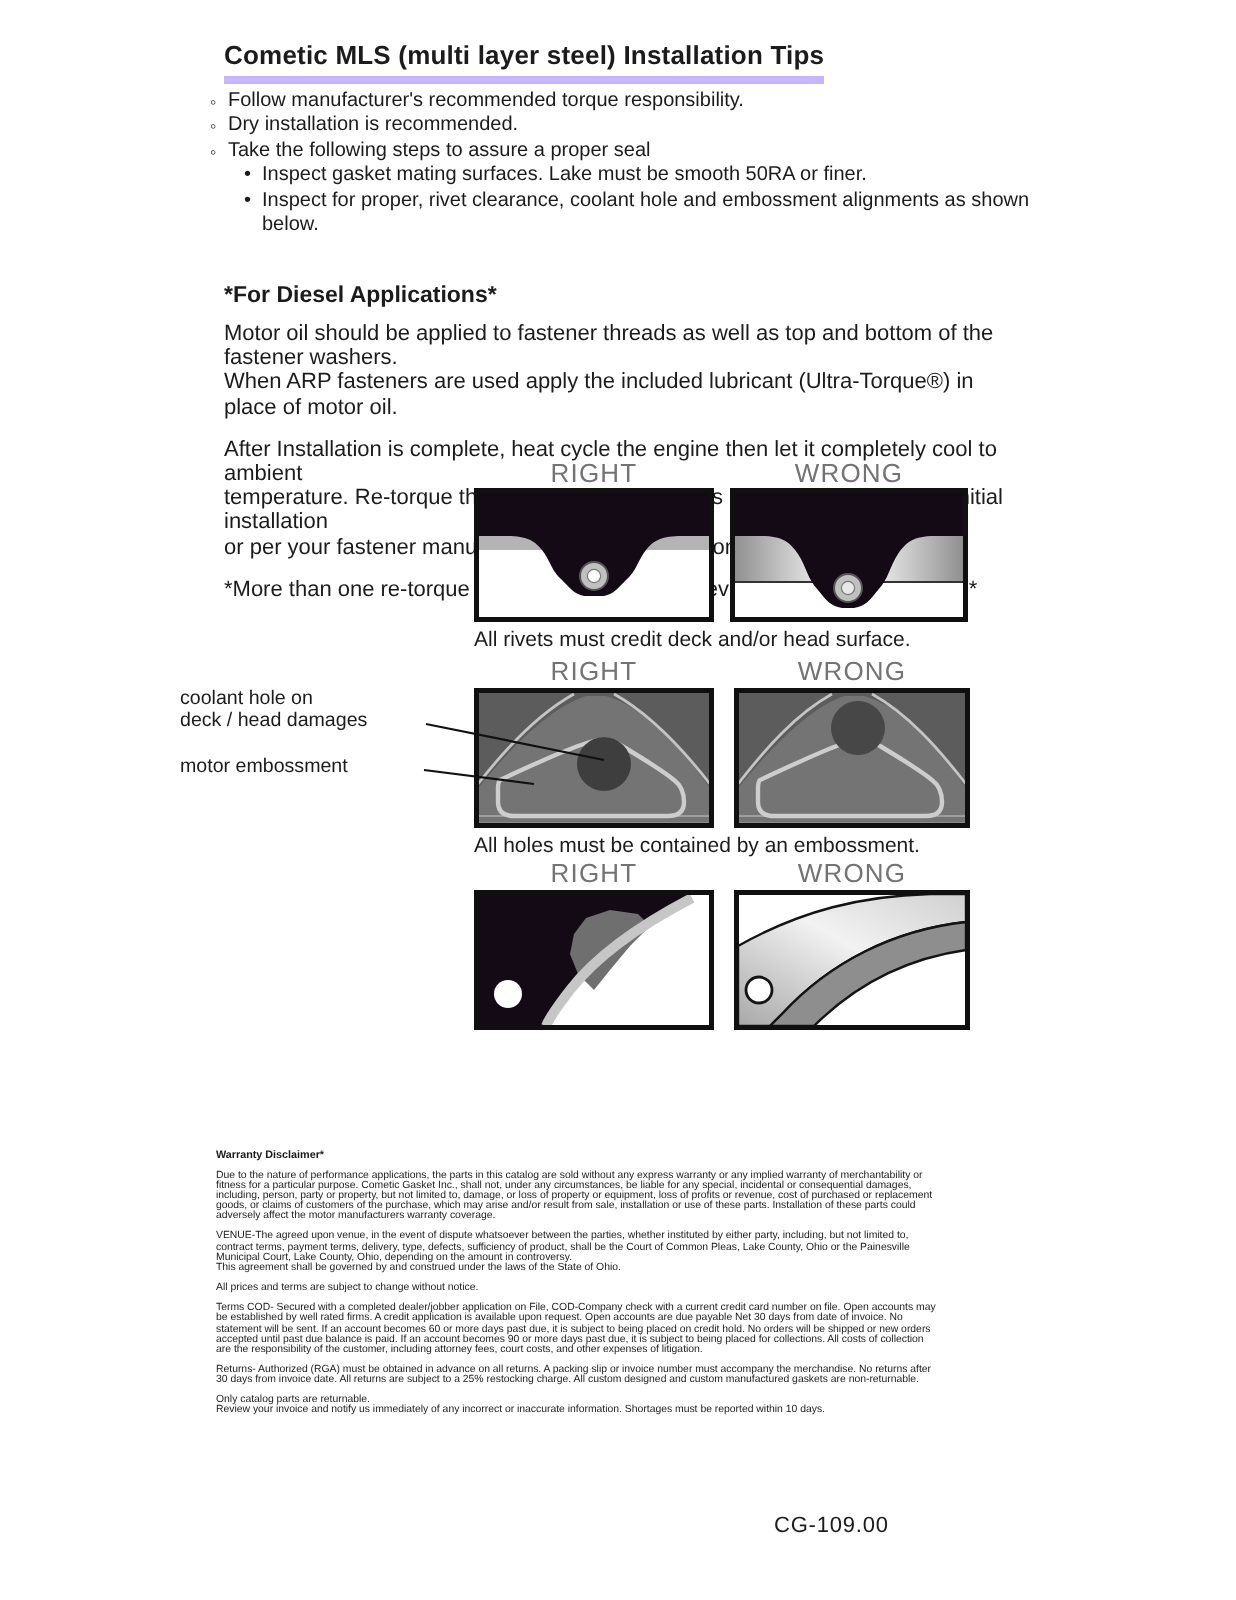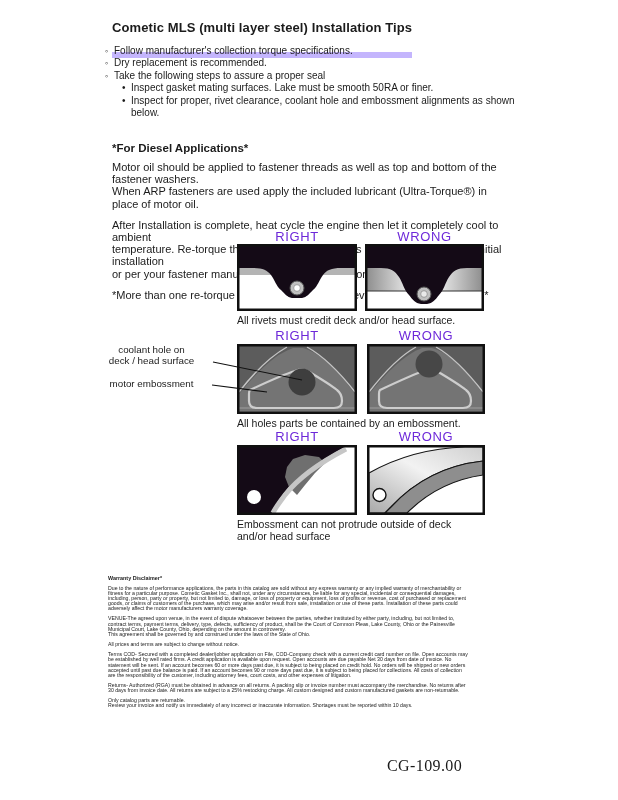--- a/index.html
+++ b/index.html
@@ -5,65 +5,65 @@
   html,body { margin:0; padding:0; background:#ffffff; }
   #page {
     position:relative; width:618px; height:800px; background:#ffffff;
     font-family:"Liberation Sans","DejaVu Sans",sans-serif; color:#1b1b1b;
     overflow:hidden;
   }
   .abs { position:absolute; }
 
   #doc-title {
     left:112px; top:20px; font-size:13px; font-weight:bold;
-    border-bottom:6px solid #c4b5fd; padding-bottom:17px; letter-spacing:0.1px;
+    border-bottom:4px solid #c4b5fd; padding-bottom:3px; letter-spacing:0.1px;
   }
 
   #tips { left:105px; top:45px; font-size:10px; line-height:12.4px; width:440px; }
   .tip { display:flex; }
   .tip .glyph { width:9px; flex:0 0 9px; font-size:9px; }
   .tip.sub { margin-left:17px; }
   .tip.sub .glyph { font-size:10px; }
 
   #diesel { left:112px; top:114px; width:404px;margin-top:28px; }
   #diesel h2 { margin:0 0 7px 0; font-size:11.5px; font-weight:bold; }
   #diesel p { margin:0 0 9px 0; font-size:11px; line-height:12.2px; white-space:pre-line; }
 
   .rw-label {
     position:absolute; font-size:13px; letter-spacing:0.6px; font-weight:500;
-    text-align:center; color:#6d28d9;
+    text-align:center; color:#737373;
   }
   .caption { position:absolute; font-size:10.5px; line-height:12px; white-space:pre-line; }
 
-  .ann { position:absolute; font-size:9.8px; line-height:10.6px; text-align:center; }
+  .ann { position:absolute; font-size:9.8px; line-height:10.6px; text-align:left; }
 
   .dbox { position:absolute; }
 
   #warranty { left:108px; top:576px; width:408px; font-size:5.2px; line-height:5.15px; }
   #warranty h3 { margin:0 0 4.5px 0; font-size:5.4px; font-weight:bold; }
   #warranty p { margin:0 0 5px 0; white-space:pre-line; }
   #warranty p.tight { margin:0; }
 
-  #page-code { left:387px; top:757px; font-size:16px; letter-spacing:0.4px;font-family:Liberation Serif, serif; }
+  #page-code { left:387px; top:757px; font-size:11px; letter-spacing:0.4px; }
 </style>
 </head>
 <body>
 
 <div id="page">
 
   <div id="doc-title" class="abs">Cometic MLS (multi layer steel) Installation Tips</div>
 
   <div id="tips" class="abs">
     <div class="tip">
       <span class="glyph">◦</span>
-      <span>Follow manufacturer's collection torque specifications.</span>
+      <span>Follow manufacturer's recommended torque responsibility.</span>
     </div>
     <div class="tip">
       <span class="glyph">◦</span>
-      <span>Dry replacement is recommended.</span>
+      <span>Dry installation is recommended.</span>
     </div>
     <div class="tip">
       <span class="glyph">◦</span>
       <span>Take the following steps to assure a proper seal</span>
     </div>
     <div class="tip sub">
       <span class="glyph">•</span>
       <span>Inspect gasket mating surfaces.  Lake must be smooth 50RA or finer.</span>
     </div>
     <div class="tip sub">
@@ -114,21 +114,21 @@
     <rect x="1.25" y="1.25" width="116.5" height="64.5" fill="none" stroke="#101010" stroke-width="2.5"></rect>
   </svg>
 
   <div class="caption" style="left:237px; top:314px;">All rivets must credit deck and/or head surface.</div>
 
   <div class="rw-label" style="left:237px; top:328px; width:120px;">RIGHT</div>
   <div class="rw-label" style="left:367px; top:328px; width:118px;">WRONG</div>
 
   <div class="ann" style="left:90px; top:345px; width:123px;">
     <div>coolant hole on</div>
-    <div>deck / head surface</div>
+    <div>deck / head damages</div>
   </div>
   <div class="ann" style="left:90px; top:379px; width:123px;">motor embossment</div>
 
   <svg class="dbox" style="left:237px; top:344px;" width="120" height="70" viewBox="0 0 120 70">
     <rect x="0" y="0" width="120" height="70" fill="#5c5c5c"></rect>
     <path d="M2,50 C20,28 38,10 56,4 L66,4 C86,10 102,28 118,50 L118,68 L2,68 Z" fill="#747474"></path>
     <path d="M2,48 C16,30 32,13 50,3" fill="none" stroke="#c4c4c4" stroke-width="1.4"></path>
     <path d="M70,3 C88,13 104,30 118,48" fill="none" stroke="#c4c4c4" stroke-width="1.4"></path>
     <line x1="2" y1="64" x2="118" y2="64" stroke="#9e9e9e" stroke-width="1"></line>
     <line x1="2" y1="67.5" x2="118" y2="67.5" stroke="#8a8a8a" stroke-width="1"></line>
@@ -147,21 +147,21 @@
     <path d="M13,46 C30,38 47,30 57,27 C63,25 67,25 73,29 C83,35 93,41 99,46 C103,49 104,53 104,57 C104,62 101,64 96,64 L20,64 C15,64 12,62 12,57 L12,50 C12,48 12,47 13,46 Z" fill="none" stroke="#cdcdcd" stroke-width="2.2"></path>
     <circle cx="62" cy="20" r="13.5" fill="#474747"></circle>
     <rect x="1.25" y="1.25" width="115.5" height="67.5" fill="none" stroke="#101010" stroke-width="2.5"></rect>
   </svg>
 
   <svg class="abs" style="left:210px; top:355px;" width="100" height="45" viewBox="0 0 100 45">
     <line x1="3" y1="7" x2="92" y2="25" stroke="#111111" stroke-width="1.1"></line>
     <line x1="2" y1="30" x2="57" y2="37" stroke="#111111" stroke-width="1.1"></line>
   </svg>
 
-  <div class="caption" style="left:237px; top:417px;">All holes parts be contained by an embossment.</div>
+  <div class="caption" style="left:237px; top:417px;">All holes must be contained by an embossment.</div>
 
   <div class="rw-label" style="left:237px; top:429px; width:120px;">RIGHT</div>
   <div class="rw-label" style="left:367px; top:429px; width:118px;">WRONG</div>
 
   <svg class="dbox" style="left:237px; top:445px;" width="120" height="70" viewBox="0 0 120 70">
     <rect x="0" y="0" width="120" height="70" fill="#ffffff"></rect>
     <path d="M2,2 H108 C86,14 61,30 47,48 C41,56 37,62 35,68 L2,68 Z" fill="#140a16"></path>
     <polygon points="56,14 68,10 82,12 88,18 78,28 68,40 60,50 52,42 48,32 50,22" fill="#6f6f6f"></polygon>
     <path d="M109,4 C86,16 62,32 48,50 C42,58 38,63 36,68" fill="none" stroke="#c6c6c6" stroke-width="5"></path>
     <circle cx="17" cy="52" r="7" fill="#ffffff"></circle>
@@ -176,22 +176,20 @@
         <stop offset="1" stop-color="#d0d0d0"></stop>
       </linearGradient>
     </defs>
     <rect x="0" y="0" width="118" height="70" fill="#ffffff"></rect>
     <path d="M2,28 C34,10 64,3 98,2 L116,2 L116,16 C80,20 48,36 24,62 L18,68 L2,68 Z" fill="url(#g3)" stroke="#141414" stroke-width="1.2"></path>
     <path d="M116,16 C80,20 48,36 24,62 L18,68 L40,68 C62,46 88,34 116,30 Z" fill="#8e8e8e" stroke="#141414" stroke-width="1.2"></path>
     <circle cx="12.5" cy="50" r="6.5" fill="#ffffff" stroke="#141414" stroke-width="1.4"></circle>
     <rect x="1.25" y="1.25" width="115.5" height="67.5" fill="none" stroke="#101010" stroke-width="2.5"></rect>
   </svg>
 
-  <div class="caption" style="left:237px; top:518px; width:230px;">Embossment can not protrude outside of deck
-and/or head surface</div>
 
   <div id="warranty" class="abs">
     <h3>Warranty Disclaimer*</h3>
     <p>Due to the nature of performance applications, the parts in this catalog are sold without any express warranty or any implied warranty of merchantability or
 fitness for a particular purpose.  Cometic Gasket Inc., shall not, under any circumstances, be liable for any special, incidental or consequential damages,
 including, person, party or property, but not limited to, damage, or loss of property or equipment, loss of profits or revenue, cost of purchased or replacement
 goods, or claims of customers of the purchase, which may arise and/or result from sale, installation or use of these parts.  Installation of these parts could
 adversely affect the motor manufacturers warranty coverage.</p>
     <p class="tight">VENUE-The agreed upon venue, in the event of dispute whatsoever between the parties, whether instituted by either party, including, but not limited to,
 contract terms, payment terms, delivery, type, defects, sufficiency of product, shall be the Court of Common Pleas, Lake County, Ohio or the Painesville

